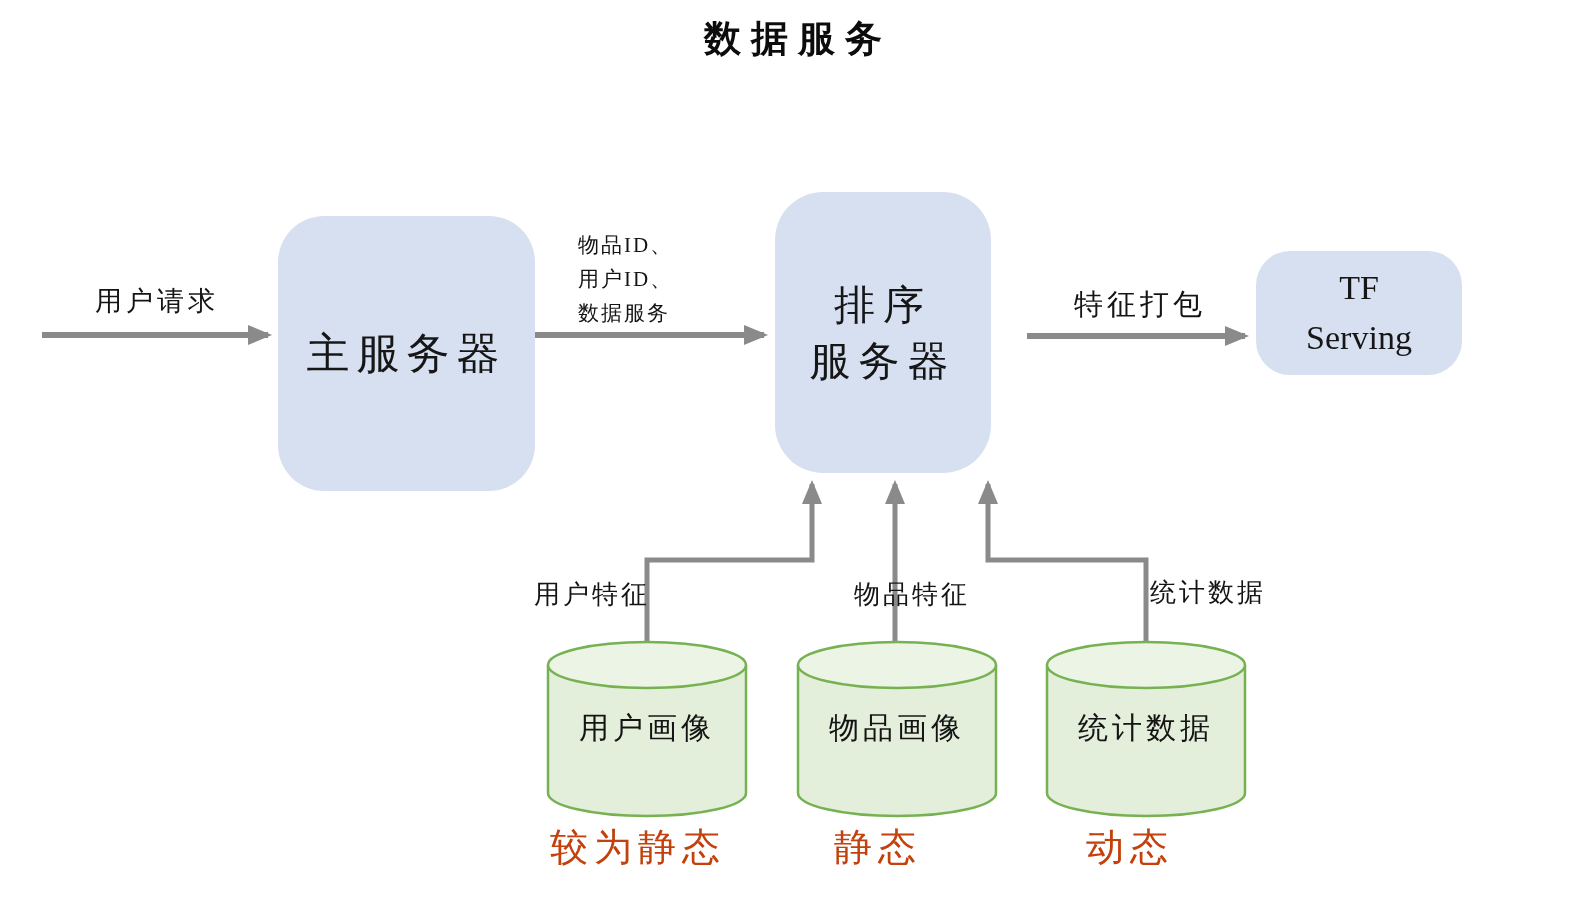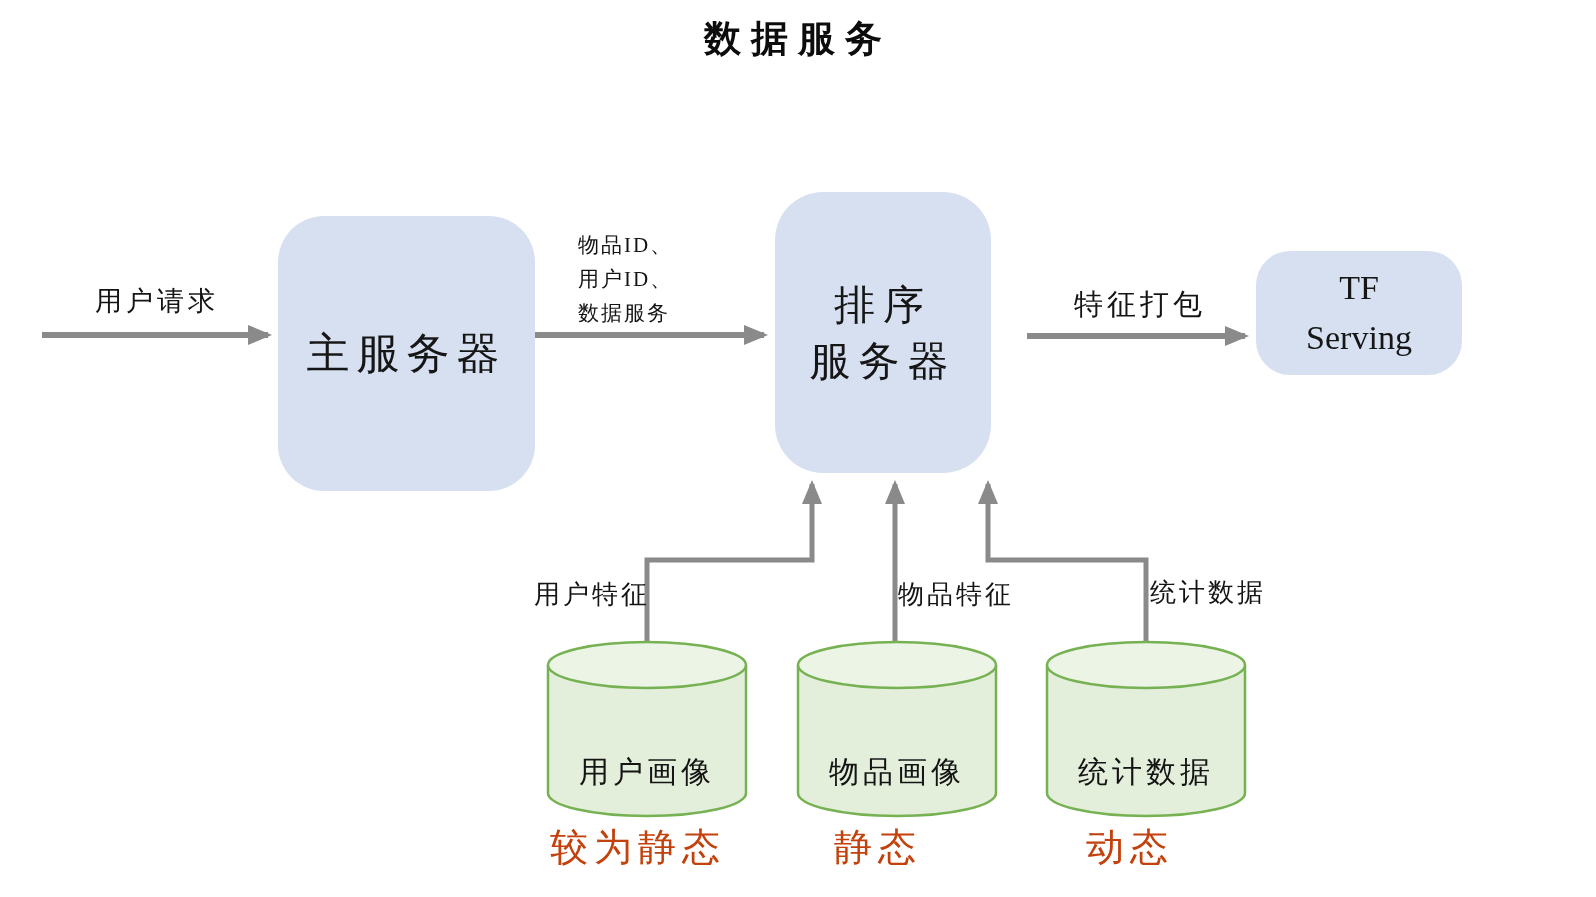--- a/index.html
+++ b/index.html
@@ -78,30 +78,29 @@
   .lbl-center { transform: translate(-50%, -50%); }
   .lbl-user-request { left: 157px; top: 301px; font-size: 27px; letter-spacing: 4px; }
   .lbl-features {
     left: 578px; top: 228px;
     font-size: 21px;
     line-height: 34px;
     letter-spacing: 2px;
   }
   .lbl-feature-pack { left: 1140px; top: 305px; font-size: 29px; letter-spacing: 4px; }
   .lbl-user-features { left: 592px; top: 594px; font-size: 26px; letter-spacing: 3px; }
-  .lbl-item-features { left: 956px; top: 594px; font-size: 26px; letter-spacing: 3px; }
+  .lbl-item-features { left: 912px; top: 594px; font-size: 26px; letter-spacing: 3px; }
   .lbl-stat-features { left: 1208px; top: 592px; font-size: 26px; letter-spacing: 3px; }
   .db-label {
     position: absolute;
     transform: translate(-50%, -50%);
     font-size: 30px;
     letter-spacing: 4px;
     white-space: nowrap;
     color: #141414;
-    margin-top: 44px;
   }
   .db-label-1 { left: 647px; top: 728px; }
   .db-label-2 { left: 897px; top: 728px; }
   .db-label-3 { left: 1146px; top: 728px; }
   .state-label {
     position: absolute;
     transform: translate(-50%, -50%);
     font-size: 38px;
     letter-spacing: 6px;
     white-space: nowrap;

